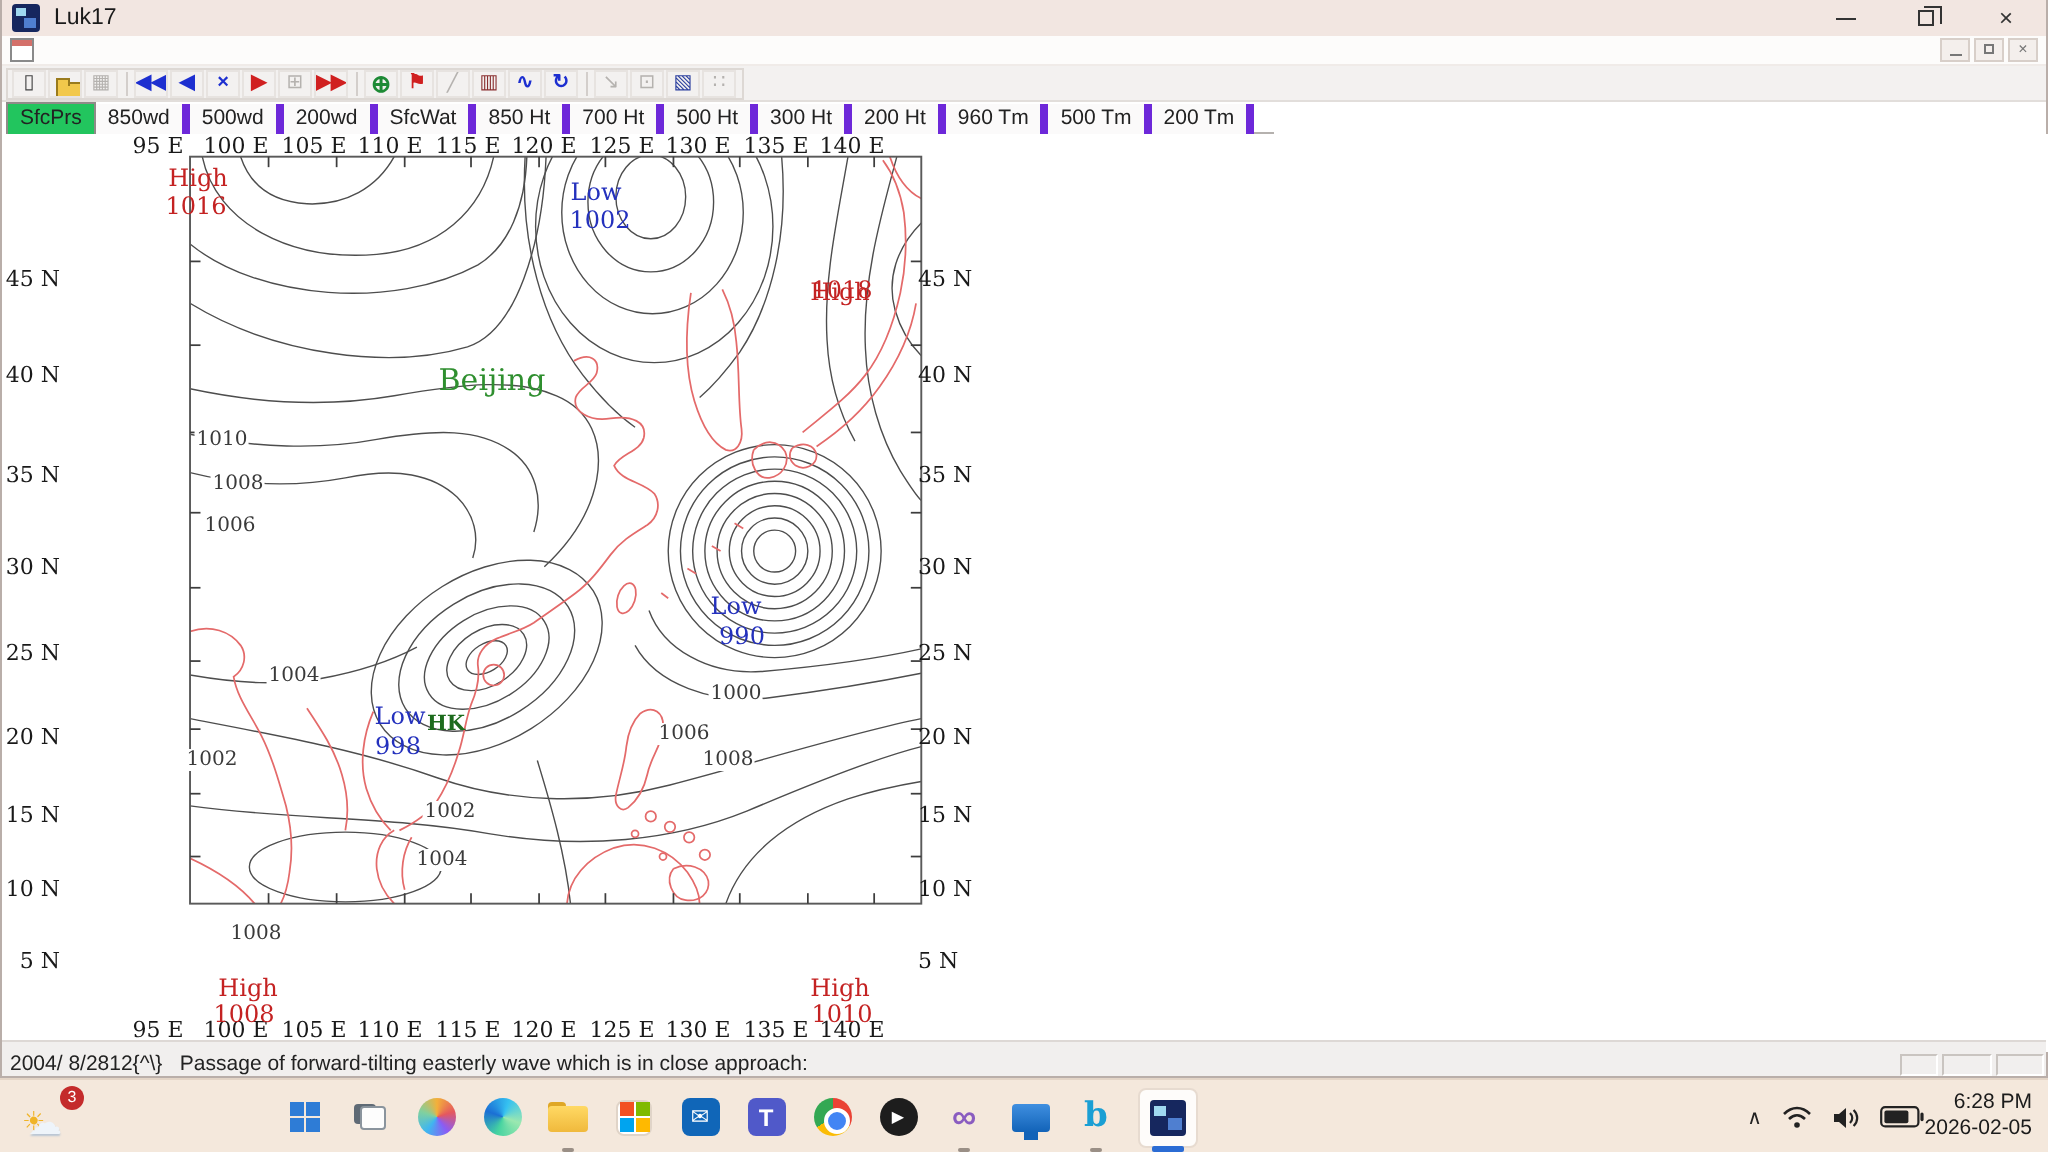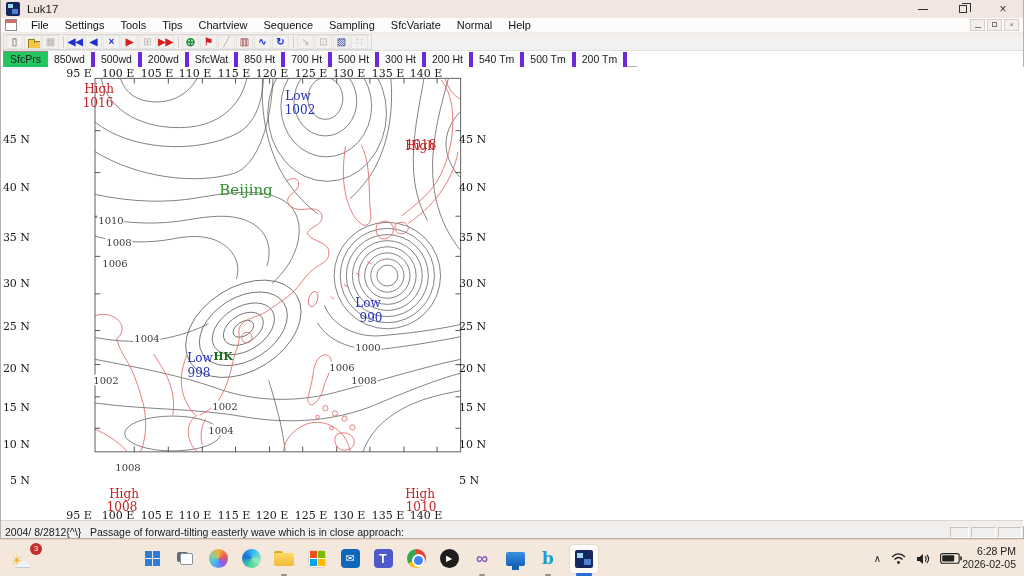--- a/index.html
+++ b/index.html
@@ -134,32 +134,20 @@
           </span>
         <span class="wbtn">
             <span class="restore"></span>
           </span>
         <span class="wbtn">×</span>
       </div>
     </div>
 
     <div id="menubar">
       <span class="mdi-doc"></span>
-      <div id="menu-items" style="display:flex;">
-          <span class="menu-item">File</span>
-          <span class="menu-item">Settings</span>
-          <span class="menu-item">Tools</span>
-          <span class="menu-item">Tips</span>
-          <span class="menu-item">Chartview</span>
-          <span class="menu-item">Sequence</span>
-          <span class="menu-item">Sampling</span>
-          <span class="menu-item">SfcVariate</span>
-          <span class="menu-item">Normal</span>
-          <span class="menu-item">Help</span>
-        </div>
       <div id="mdi-controls">
         <span class="mdibtn"><span class="minbar"></span></span>
         <span class="mdibtn"><span class="restore"></span></span>
         <span class="mdibtn">×</span>
       </div>
     </div>
 
     <div id="toolbar">
       <div id="toolbar-inner">
           <span class="tb dark">▯</span>
@@ -191,21 +179,21 @@
         <div class="tab active">SfcPrs</div>
         <div class="tab">850wd</div>
         <div class="tab">500wd</div>
         <div class="tab">200wd</div>
         <div class="tab">SfcWat</div>
         <div class="tab">850 Ht</div>
         <div class="tab">700 Ht</div>
         <div class="tab">500 Ht</div>
         <div class="tab">300 Ht</div>
         <div class="tab">200 Ht</div>
-        <div class="tab">540 Tm</div>
+        <div class="tab">960 Tm</div>
         <div class="tab">500 Tm</div>
         <div class="tab">200 Tm</div>
         <div class="tab-stub"></div>
       </div>
 
     <div id="client">
       <svg id="mapsvg" width="1024" height="459" viewBox="0 67 1024 526">
         <defs>
             <clipPath id="mapclip">
               <rect x="33" y="80" width="419" height="428"></rect>
@@ -360,21 +348,21 @@
           <div class="axis-label" style="left: 458px; top: 407px;">5 N</div>
           <div class="ml hi" style="left: 98px; top: 22px;">High</div>
           <div class="ml hi" style="left: 97px; top: 36px;">1016</div>
           <div class="ml lo" style="left: 297px; top: 29px;">Low</div>
           <div class="ml lo" style="left: 299px; top: 43px;">1002</div>
           <div class="ml hi" style="left: 419px; top: 79px;">High</div>
           <div class="ml hi" style="left: 420px; top: 78px;">1018</div>
           <div class="ml city" style="left: 245px; top: 123px;">Beijing</div>
           <div class="ml lo" style="left: 367px; top: 236px;">Low</div>
           <div class="ml lo" style="left: 370px; top: 251px;">990</div>
-          <div class="ml hk" style="left: 222px; top: 289px; text-align: center;">HK</div>
+          <div class="ml hk" style="left: 222px; top: 295px; text-align: center;">HK</div>
           <div class="ml lo" style="left: 199px; top: 291px;">Low</div>
           <div class="ml lo" style="left: 198px; top: 306px;">998</div>
           <div class="ml hi" style="left: 123px; top: 427px;">High</div>
           <div class="ml hi" style="left: 121px; top: 440px;">1008</div>
           <div class="ml hi" style="left: 419px; top: 427px;">High</div>
           <div class="ml hi" style="left: 420px; top: 440px;">1010</div>
           <div class="ml iso" style="left: 110px; top: 153px;">1010</div>
           <div class="ml iso" style="left: 118px; top: 175px;">1008</div>
           <div class="ml iso" style="left: 114px; top: 196px;">1006</div>
           <div class="ml iso" style="left: 146px; top: 271px;">1004</div>

